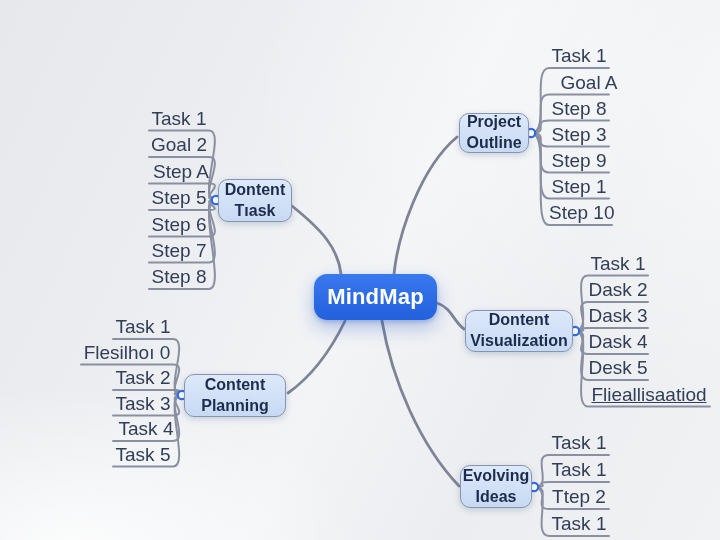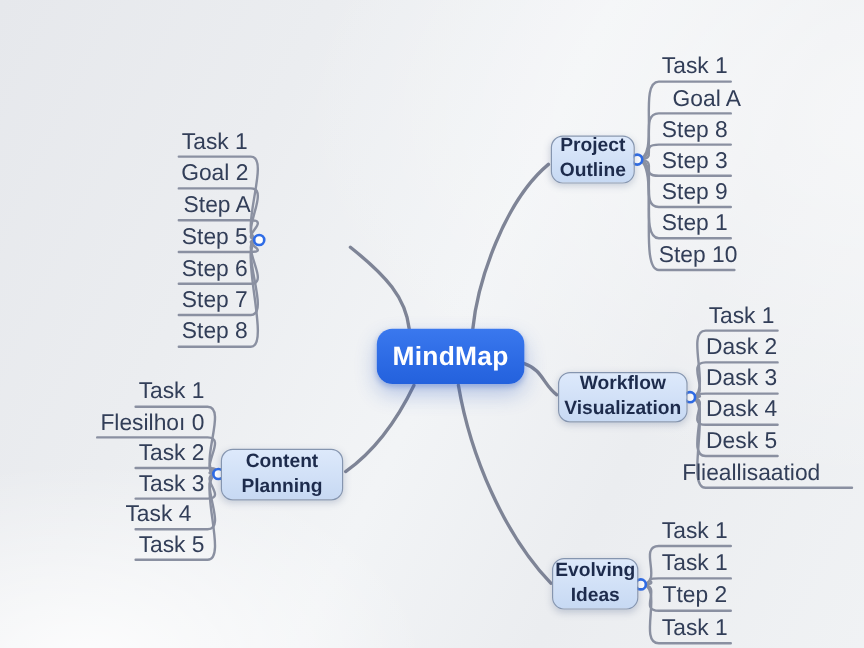--- a/index.html
+++ b/index.html
@@ -75,47 +75,48 @@
       <path d="M 534,487 C 554,487 531,536 549,536 H 609" fill="none" stroke="#8a90a1" stroke-width="2" stroke-linecap="round"></path>
       <circle cx="216" cy="200" r="4.2" fill="#ffffff" stroke="#2f6ce6" stroke-width="2.2"></circle>
       <circle cx="182" cy="395" r="4.2" fill="#ffffff" stroke="#2f6ce6" stroke-width="2.2"></circle>
       <circle cx="531" cy="133" r="4.2" fill="#ffffff" stroke="#2f6ce6" stroke-width="2.2"></circle>
       <circle cx="575" cy="331" r="4.2" fill="#ffffff" stroke="#2f6ce6" stroke-width="2.2"></circle>
       <circle cx="534" cy="487" r="4.2" fill="#ffffff" stroke="#2f6ce6" stroke-width="2.2"></circle>
     </svg>
 
   <div class="root" id="root-node" style="left: 314px; top: 274px; width: 123px; height: 46px;">MindMap</div>
 
+  <div class="branch" id="b-dontent-task" style="left: 218px; top: 179px; width: 74px; height: 43px;">Dontent Tıask</div>
   <div class="branch" id="b-content-planning" style="left: 184px; top: 374px; width: 102px; height: 43px;">Content Planning</div>
   <div class="branch" id="b-project-outline" style="left: 459px; top: 113px; width: 70px; height: 40px;">Project Outline</div>
-  <div class="branch" id="b-workflow-visualization" style="left: 465px; top: 310px; width: 108px; height: 42px;">Workflow Visualization</div>
+  <div class="branch" id="b-workflow-visualization" style="left: 465px; top: 310px; width: 108px; height: 42px;">Dontent Visualization</div>
   <div class="branch" id="b-evolving-ideas" style="left: 460px; top: 465px; width: 72px; height: 43px;">Evolving Ideas</div>
 <div class="child" style="left: 149px; width: 60px; top: 110.5px;">Task 1</div>
     <div class="child" style="left: 149px; width: 60px; top: 137px;">Goal 2</div>
     <div class="child" style="left: 149px; width: 60px; top: 163.5px; text-align: right;">Step A</div>
     <div class="child" style="left: 149px; width: 60px; top: 190px;">Step 5</div>
     <div class="child" style="left: 149px; width: 60px; top: 216.5px;">Step 6</div>
     <div class="child" style="left: 149px; width: 60px; top: 242.5px;">Step 7</div>
     <div class="child" style="left: 149px; width: 60px; top: 269px;">Step 8</div>
     <div class="child" style="left: 113px; width: 60px; top: 319px;">Task 1</div>
     <div class="child" style="left: 81px; width: 92px; top: 344.5px;">Flesilhoı 0</div>
     <div class="child" style="left: 113px; width: 60px; top: 370px;">Task 2</div>
     <div class="child" style="left: 113px; width: 60px; top: 395.5px;">Task 3</div>
-    <div class="child" style="left: 102px; width: 60px; top: 421px;">Task 4</div>
+    <div class="child" style="left: 116px; width: 60px; top: 421px;">Task 4</div>
     <div class="child" style="left: 113px; width: 60px; top: 446.5px;">Task 5</div>
     <div class="child" style="left: 549px; width: 60px; top: 48px;">Task 1</div>
     <div class="child" style="left: 559px; width: 60px; top: 74.5px;">Goal A</div>
     <div class="child" style="left: 549px; width: 60px; top: 100.5px;">Step 8</div>
     <div class="child" style="left: 549px; width: 60px; top: 126.5px;">Step 3</div>
     <div class="child" style="left: 549px; width: 60px; top: 152.5px;">Step 9</div>
     <div class="child" style="left: 549px; width: 60px; top: 178.5px;">Step 1</div>
     <div class="child" style="left: 549px; width: 63px; top: 205px;">Step 10</div>
     <div class="child" style="left: 588px; width: 60px; top: 255.5px;">Task 1</div>
     <div class="child" style="left: 588px; width: 60px; top: 282px;">Dask 2</div>
     <div class="child" style="left: 588px; width: 60px; top: 308px;">Dask 3</div>
     <div class="child" style="left: 588px; width: 60px; top: 334px;">Dask 4</div>
     <div class="child" style="left: 588px; width: 60px; top: 360px;">Desk 5</div>
-    <div class="child" style="left: 565px; width: 122px; top: 386.5px;">Flieallisaatiod</div>
+    <div class="child" style="left: 588px; width: 122px; top: 386.5px; text-decoration: underline;">Flieallisaatiod</div>
     <div class="child" style="left: 549px; width: 60px; top: 435px;">Task 1</div>
     <div class="child" style="left: 549px; width: 60px; top: 462px;">Task 1</div>
     <div class="child" style="left: 549px; width: 60px; top: 489px;">Ttep 2</div>
     <div class="child" style="left: 549px; width: 60px; top: 516px;">Task 1</div>
   </div>
 
 </body></html>

